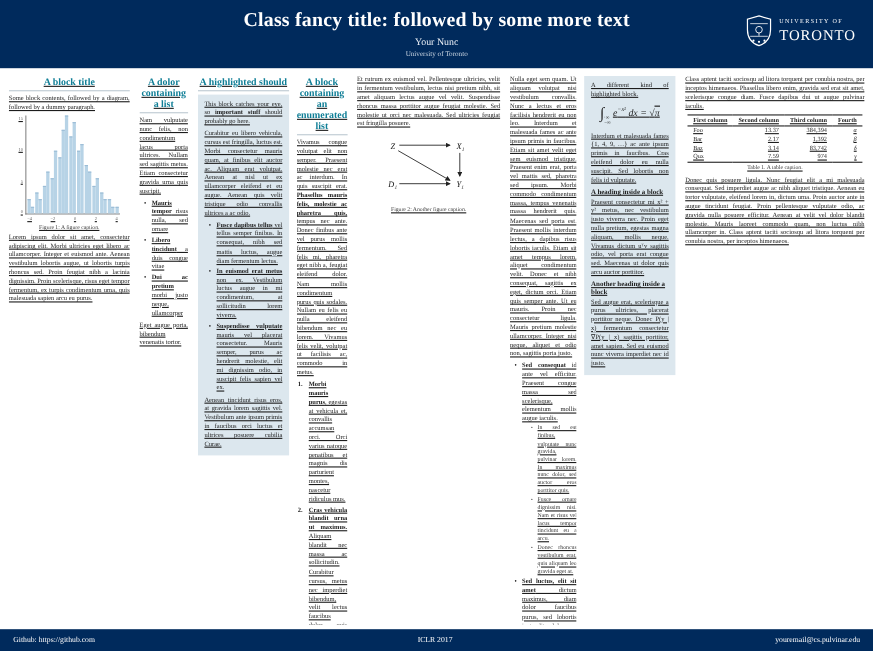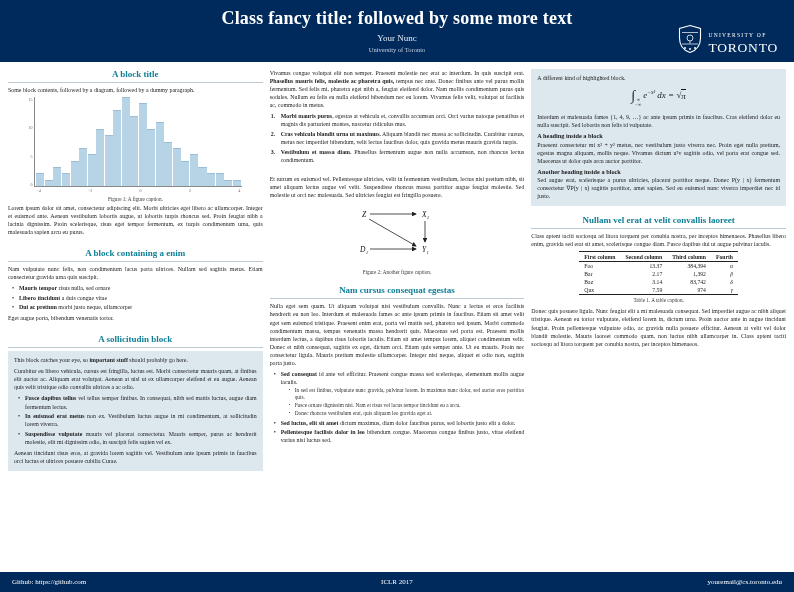--- a/index.html
+++ b/index.html
@@ -16,30 +16,30 @@
     font-family:"Liberation Serif", serif;color:var(--ink);
   }
   
   .header{
     position:relative;height:62px;background:var(--navy);color:#fff;
     text-align:center;padding-top:8px;
   }
   .title{font-size:18px;font-weight:bold;letter-spacing:.2px;}
   .author{font-size:9px;color:#e8eef5;margin-top:4px;}
   .inst{font-size:6.5px;color:#c6d3e0;margin-top:3px;}
-  .logo{position:absolute;right:16px;top:24px;display:flex;align-items:flex-end;gap:6px;}
+  .logo{position:absolute;right:16px;top:13px;display:flex;align-items:center;gap:6px;}
   .crest{display:block;}
   .wordmark{text-align:left;color:#fff;line-height:1;}
   .wm1{font-size:5.5px;letter-spacing:1.3px;margin-bottom:2px;}
   .wm2{font-size:13.5px;letter-spacing:.8px;font-weight:normal;}
   
   .content{
     display:flex;gap:7px;height:510px;padding:7px 8px 4px;overflow:hidden;
   }
-  .col{flex:1;min-width:0;display:flex;flex-direction:column;gap:9px;overflow:hidden;}
+  .col{flex:1;min-width:0;display:flex;flex-direction:row;gap:9px;overflow:hidden;text-decoration:underline;}
   .block-heading{
     color:var(--teal);font-size:9px;font-weight:bold;text-align:center;
     padding-bottom:2.5px;border-bottom:1px solid #bcc9d2;margin-bottom:3.5px;
   }
   .bar-heading{
     background:var(--navy);color:#fff;font-size:8.5px;font-weight:bold;
     text-align:center;padding:3px 0;margin-bottom:4px;
   }
   p{margin:0 0 3px;font-size:5.9px;line-height:1.36;text-align:justify;}
   .hl-box{background:var(--hl);padding:5px 6px 6px;}
@@ -167,47 +167,48 @@
               <span>4</span>
             </div>
           </div>
         </div>
         <div class="fig-caption">Figure 1: A figure caption.</div>
       </div>
       <p>Lorem ipsum dolor sit amet, consectetur adipiscing elit. Morbi ultricies eget libero ac ullamcorper. Integer et euismod ante. Aenean vestibulum lobortis augue, ut lobortis turpis rhoncus sed. Proin feugiat nibh a lacinia dignissim. Proin scelerisque, risus eget tempor fermentum, ex turpis condimentum urna, quis malesuada sapien arcu eu purus.</p>
     </div>
 
     <div>
-      <div class="block-heading">A block containing a enim</div>
+      <div class="block-heading">A dolor containing a list</div>
       <p>Nam vulputate nunc felis, non condimentum lacus porta ultrices. Nullam sed sagittis metus. Etiam consectetur gravida urna quis suscipit.</p>
       <ul class="blist">
         <li><b>Mauris tempor</b><span> risus nulla, sed ornare</span></li>
         <li><b>Libero tincidunt</b><span> a duis congue vitae</span></li>
         <li><b>Dui ac pretium</b><span> morbi justo neque, ullamcorper</span></li>
       </ul>
       <p>Eget augue porta, bibendum venenatis tortor.</p>
     </div>
 
     <div>
-      <div class="block-heading">A sollicitudin block</div>
+      <div class="block-heading">A highlighted should</div>
       <div class="hl-box">
         <p><span>This block catches your eye, so </span><b>important stuff</b><span> should probably go here.</span></p>
         <p>Curabitur eu libero vehicula, cursus est fringilla, luctus est. Morbi consectetur mauris quam, at finibus elit auctor ac. Aliquam erat volutpat. Aenean at nisl ut ex ullamcorper eleifend et eu augue. Aenean quis velit tristique odio convallis ultrices a ac odio.</p>
         <ul class="blist">
           <li><b>Fusce dapibus tellus</b><span> vel tellus semper finibus. In consequat, nibh sed mattis luctus, augue diam fermentum lectus.</span></li>
           <li><b>In euismod erat metus</b><span> non ex. Vestibulum luctus augue in mi condimentum, at sollicitudin lorem viverra.</span></li>
           <li><b>Suspendisse vulputate</b><span> mauris vel placerat consectetur. Mauris semper, purus ac hendrerit molestie, elit mi dignissim odio, in suscipit felis sapien vel ex.</span></li>
         </ul>
         <p style="margin-bottom:0;">Aenean tincidunt risus eros, at gravida lorem sagittis vel. Vestibulum ante ipsum primis in faucibus orci luctus et ultrices posuere cubilia Curae.</p>
       </div>
     </div>
   </section>
 
   <section class="col">
     <div>
+      <div class="block-heading">A block containing an enumerated list</div>
       <p><span>Vivamus congue volutpat elit non semper. Praesent molestie nec erat ac interdum. In quis suscipit erat. </span><b>Phasellus mauris felis, molestie ac pharetra quis,</b><span> tempus nec ante. Donec finibus ante vel purus mollis fermentum. Sed felis mi, pharetra eget nibh a, feugiat eleifend dolor. Nam mollis condimentum purus quis sodales. Nullam eu felis eu nulla eleifend bibendum nec eu lorem. Vivamus felis velit, volutpat ut facilisis ac, commodo in metus.</span></p>
       <ol class="enum">
         <li><b>Morbi mauris purus</b><span>, egestas at vehicula et, convallis accumsan orci. Orci varius natoque penatibus et magnis dis parturient montes, nascetur ridiculus mus.</span></li>
         <li><b>Cras vehicula blandit urna ut maximus.</b><span> Aliquam blandit nec massa ac sollicitudin. Curabitur cursus, metus nec imperdiet bibendum, velit lectus faucibus dolor, quis gravida metus mauris gravida turpis.</span></li>
         <li><b>Vestibulum et massa diam.</b><span> Phasellus fermentum augue non nulla accumsan, non rhoncus lectus condimentum.</span></li>
       </ol>
     </div>
 
     <div>
       <p>Et rutrum ex euismod vel. Pellentesque ultricies, velit in fermentum vestibulum, lectus nisi pretium nibh, sit amet aliquam lectus augue vel velit. Suspendisse rhoncus massa porttitor augue feugiat molestie. Sed molestie ut orci nec malesuada. Sed ultricies feugiat est fringilla posuere.</p>
@@ -225,21 +226,20 @@
           <line x1="38" y1="12" x2="84" y2="12" stroke="#222" stroke-width="0.8" marker-end="url(#arr)"></line>
           <line x1="37" y1="17" x2="84" y2="44" stroke="#222" stroke-width="0.8" marker-end="url(#arr)"></line>
           <line x1="38" y1="47" x2="84" y2="47" stroke="#222" stroke-width="0.8" marker-end="url(#arr)"></line>
           <line x1="93" y1="19" x2="93" y2="40" stroke="#222" stroke-width="0.8" marker-end="url(#arr)"></line>
         </svg>
         <div class="fig-caption">Figure 2: Another figure caption.</div>
       </div>
     </div>
 
     <div>
-      <div class="block-heading">Nam cursus consequat egestas</div>
       <p>Nulla eget sem quam. Ut aliquam volutpat nisi vestibulum convallis. Nunc a lectus et eros facilisis hendrerit eu non leo. Interdum et malesuada fames ac ante ipsum primis in faucibus. Etiam sit amet velit eget sem euismod tristique. Praesent enim erat, porta vel mattis sed, pharetra sed ipsum. Morbi commodo condimentum massa, tempus venenatis massa hendrerit quis. Maecenas sed porta est. Praesent mollis interdum lectus, a dapibus risus lobortis iaculis. Etiam sit amet tempus lorem, aliquet condimentum velit. Donec et nibh consequat, sagittis ex eget, dictum orci. Etiam quis semper ante. Ut eu mauris. Proin nec consectetur ligula. Mauris pretium molestie ullamcorper. Integer nisi neque, aliquet et odio non, sagittis porta justo.</p>
       <ul class="blist">
         <li>
           <b>Sed consequat</b><span> id ante vel efficitur. Praesent congue massa sed scelerisque, elementum mollis augue iaculis.</span>
           <ul class="sublist">
             <li>In sed est finibus, vulputate nunc gravida, pulvinar lorem. In maximus nunc dolor, sed auctor eros porttitor quis.</li>
             <li>Fusce ornare dignissim nisi. Nam et risus vel lacus tempor tincidunt eu a arcu.</li>
             <li>Donec rhoncus vestibulum erat, quis aliquam leo gravida eget at.</li>
           </ul>
         </li>
@@ -261,21 +261,20 @@
         </div>
         <p>Interdum et malesuada fames {1, 4, 9, …} ac ante ipsum primis in faucibus. Cras eleifend dolor eu nulla suscipit. Sed lobortis non felis id vulputate.</p>
         <div class="subhead">A heading inside a block</div>
         <p>Praesent consectetur mi x² + y² metus, nec vestibulum justo viverra nec. Proin eget nulla pretium, egestas magna aliquam, mollis neque. Vivamus dictum uᵀv sagittis odio, vel porta erat congue sed. Maecenas ut dolor quis arcu auctor porttitor.</p>
         <div class="subhead">Another heading inside a block</div>
         <p style="margin-bottom:0;">Sed augue erat, scelerisque a purus ultricies, placerat porttitor neque. Donec P(y | x) fermentum consectetur ∇P(y | x) sagittis porttitor, amet sapien. Sed eu euismod nunc viverra imperdiet nec id justo.</p>
       </div>
     </div>
 
     <div>
-      <div class="block-heading">Nullam vel erat at velit convallis laoreet</div>
       <p>Class aptent taciti sociosqu ad litora torquent per conubia nostra, per inceptos himenaeos. Phasellus libero enim, gravida sed erat sit amet, scelerisque congue diam. Fusce dapibus dui ut augue pulvinar iaculis.</p>
       <table class="dtable">
         <thead>
           <tr>
             <th>First column</th>
             <th class="num">Second column</th>
             <th class="num">Third column</th>
             <th class="num">Fourth</th>
           </tr>
         </thead>
@@ -309,14 +308,14 @@
       <div class="tbl-caption">Table 1. A table caption.</div>
       <p>Donec quis posuere ligula. Nunc feugiat elit a mi malesuada consequat. Sed imperdiet augue ac nibh aliquet tristique. Aenean eu tortor vulputate, eleifend lorem in, dictum urna. Proin auctor ante in augue tincidunt feugiat. Proin pellentesque vulputate odio, ac gravida nulla posuere efficitur. Aenean at velit vel dolor blandit molestie. Mauris laoreet commodo quam, non luctus nibh ullamcorper in. Class aptent taciti sociosqu ad litora torquent per conubia nostra, per inceptos himenaeos.</p>
     </div>
 
   </section>
 </main>
 
 <footer class="footer">
   <a href="#">Github: https://github.com</a>
   <span>ICLR 2017</span>
-  <a href="#">youremail@cs.toronto.edu</a>
+  <a href="#">youremail@cs.pulvinar.edu</a>
 </footer>
 
 </body></html>

